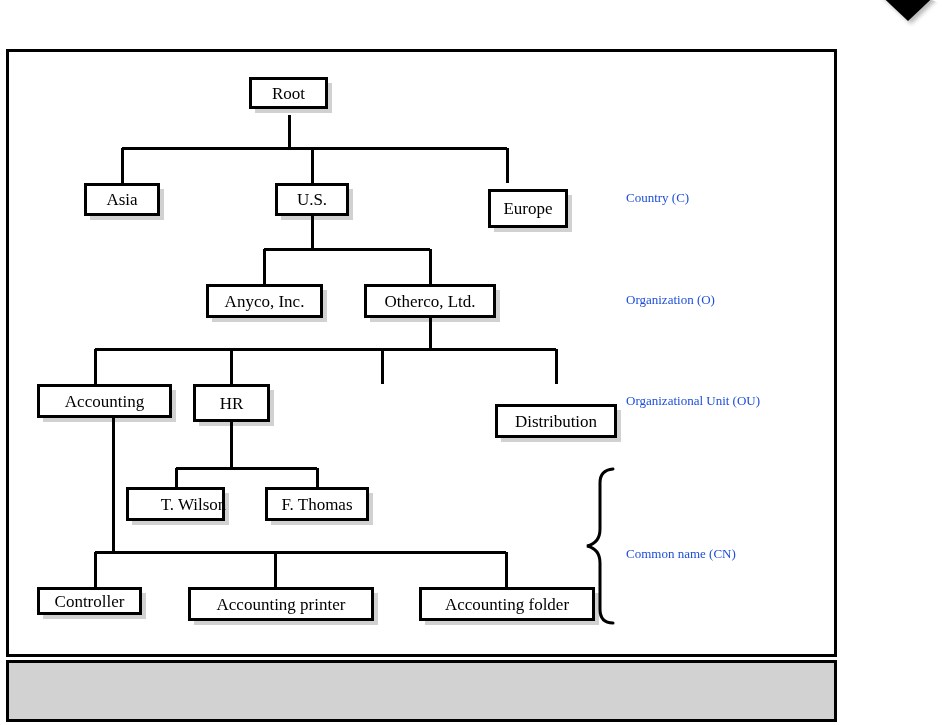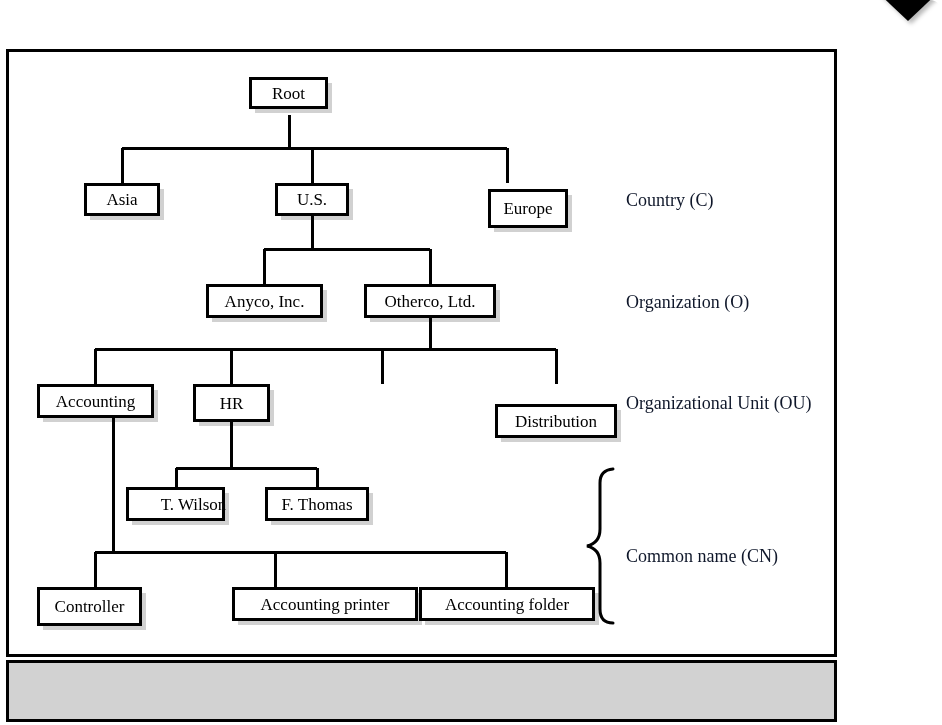--- a/index.html
+++ b/index.html
@@ -64,22 +64,22 @@
     align-items: center;
     justify-content: center;
     font-size: 17px;
     line-height: 1;
     color: #000000;
     box-shadow: 5px 5px 0 -1px rgba(0,0,0,0.18);
     white-space: nowrap;
   }
   .level-label {
     position: absolute;
-    font-size: 18px;
-    color: #0f172a;
+    font-size: 13px;
+    color: #1d4ed8;
     white-space: nowrap;
     line-height: 1;
   }
 </style>
 </head>
 <body>
 
 <div id="page">
 
   <div id="marker-triangle"></div>
@@ -141,46 +141,46 @@
     </div>
 
     <div class="node" style="left:197px; top:232px; width:117px; height:34px;">
       <span>Anyco, Inc.</span>
     </div>
 
     <div class="node" style="left:355px; top:232px; width:132px; height:34px;">
       <span>Otherco, Ltd.</span>
     </div>
 
-    <div class="node" style="left:28px; top:332px; width:117px; height:34px;">
+    <div class="node" style="left:28px; top:332px; width:135px; height:34px;">
       <span>Accounting</span>
     </div>
 
     <div class="node" style="left:184px; top:332px; width:77px; height:38px;">
       <span>HR</span>
     </div>
 
 
     <div class="node" style="left:486px; top:352px; width:122px; height:34px;">
       <span>Distribution</span>
     </div>
 
     <div class="node" style="left:117px; top:435px; width:99px; height:34px;padding-left:36px;">
       <span>T. Wilson</span>
     </div>
 
     <div class="node" style="left:256px; top:435px; width:104px; height:34px;">
       <span>F. Thomas</span>
     </div>
 
-    <div class="node" style="left:28px; top:535px; width:105px; height:39px;">
+    <div class="node" style="left:28px; top:535px; width:105px; height:28px;">
       <span>Controller</span>
     </div>
 
-    <div class="node" style="left:179px; top:535px; width:186px; height:34px;margin-left:44px;">
+    <div class="node" style="left:179px; top:535px; width:186px; height:34px;">
       <span>Accounting printer</span>
     </div>
 
     <div class="node" style="left:410px; top:535px; width:176px; height:34px;">
       <span>Accounting folder</span>
     </div>
 
     <div class="level-label" style="left:617px; top:139px;">Country (C)</div>
 
     <div class="level-label" style="left:617px; top:241px;">Organization (O)</div>

